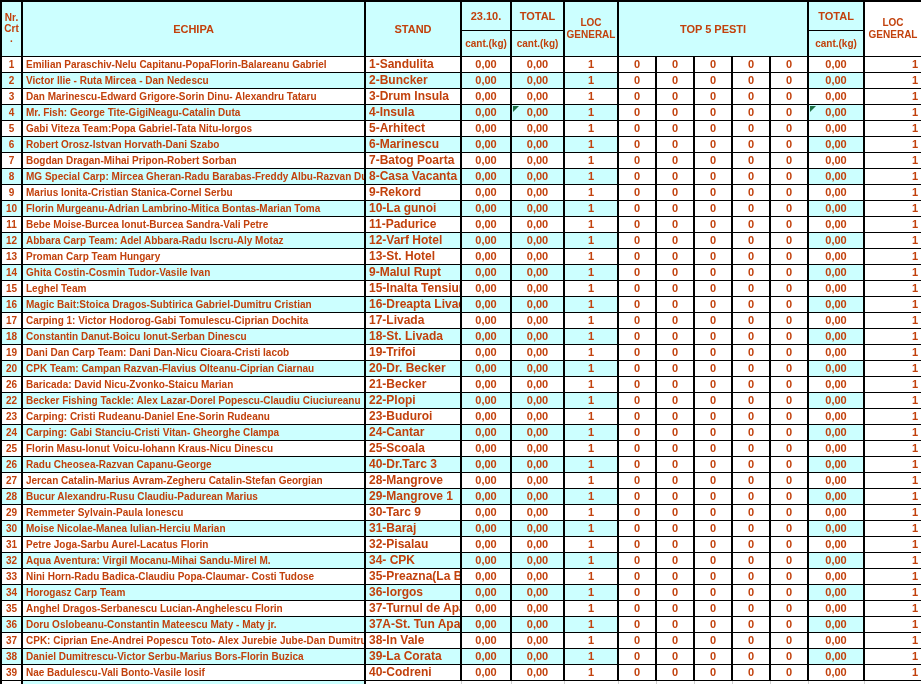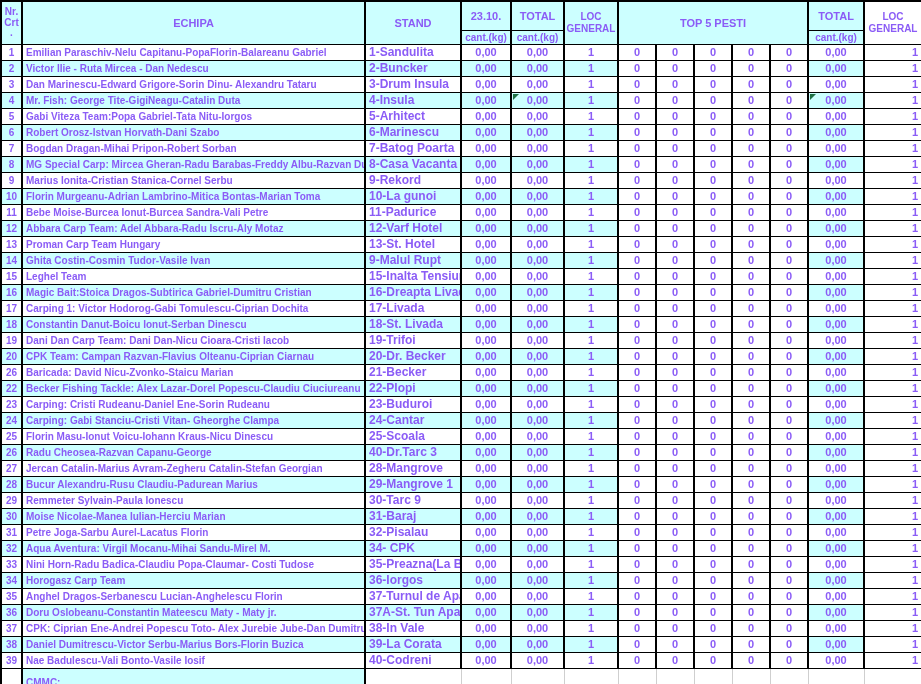--- a/index.html
+++ b/index.html
@@ -1,29 +1,29 @@
 <!DOCTYPE html>
 <html><head>
 <meta charset="utf-8">
 <style>
   html,body{margin:0;padding:0;background:#fff;}
   .sheet{
     width:921px;height:684px;overflow:hidden;
-    font-family:"Liberation Sans",sans-serif;font-weight:700;color:#8b5cf6;
+    font-family:"Liberation Sans",sans-serif;font-weight:700;color:#c2410c;
     background:#fff;
   }
   table{border-collapse:collapse;table-layout:fixed;width:921px;border:2px solid #000;}
   th,td{
     border:1px solid #000;border-left-width:2px;border-right-width:2px;
     overflow:hidden;white-space:nowrap;padding:0;vertical-align:middle;
     box-sizing:border-box;
   }
   thead th{background:#CCFFFF;font-size:11px;text-align:center;line-height:1.1;}
   thead tr.hdr-main th{height:29px;}
-  thead tr.hdr-sub th{height:14px;font-size:10px;}
+  thead tr.hdr-sub th{height:26px;font-size:10px;}
   th.th-nr{font-size:10px;white-space:normal;overflow-wrap:anywhere;line-height:1.05;padding:0 1px;}
   th.th-loc,th.th-loc2{white-space:normal;font-size:10px;line-height:1.2;}
   th.th-loc2{background:#ffffff;}
   tbody td{height:16px;font-size:11px;text-align:center;background:#fff;}
   td.nr{font-size:10px;}
   td.team{text-align:left;padding:0 3px;font-size:10px;}
   td.stand{text-align:left;padding:0 3px;font-size:12px;}
   td.val{position:relative;}
   td.loc2{text-align:right;padding:0 3px;}
   tr.alt td{background:#CCFFFF;}

